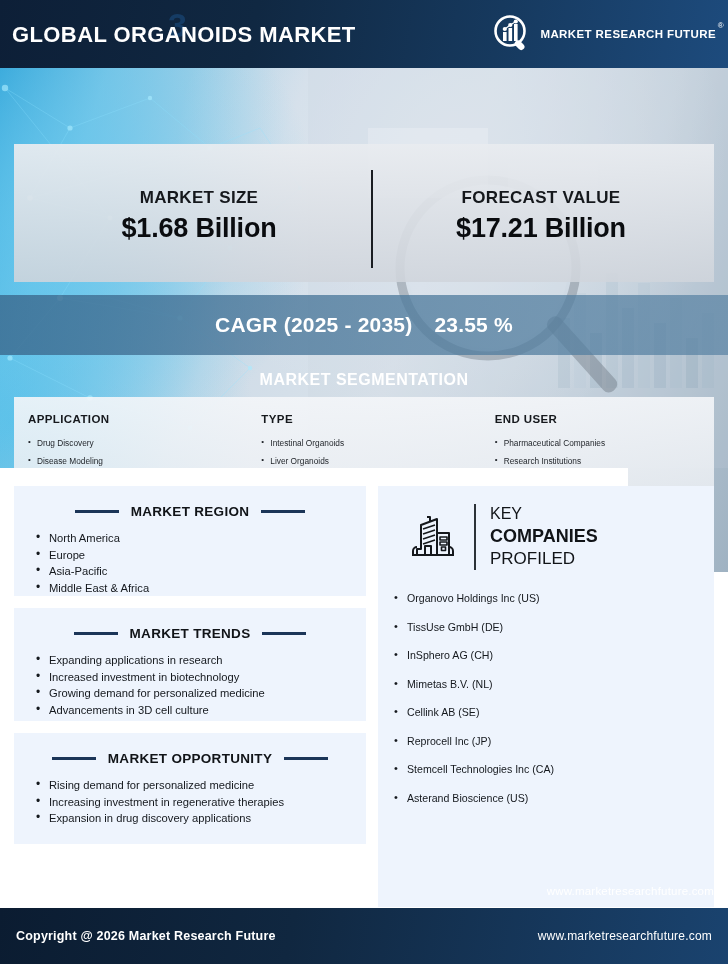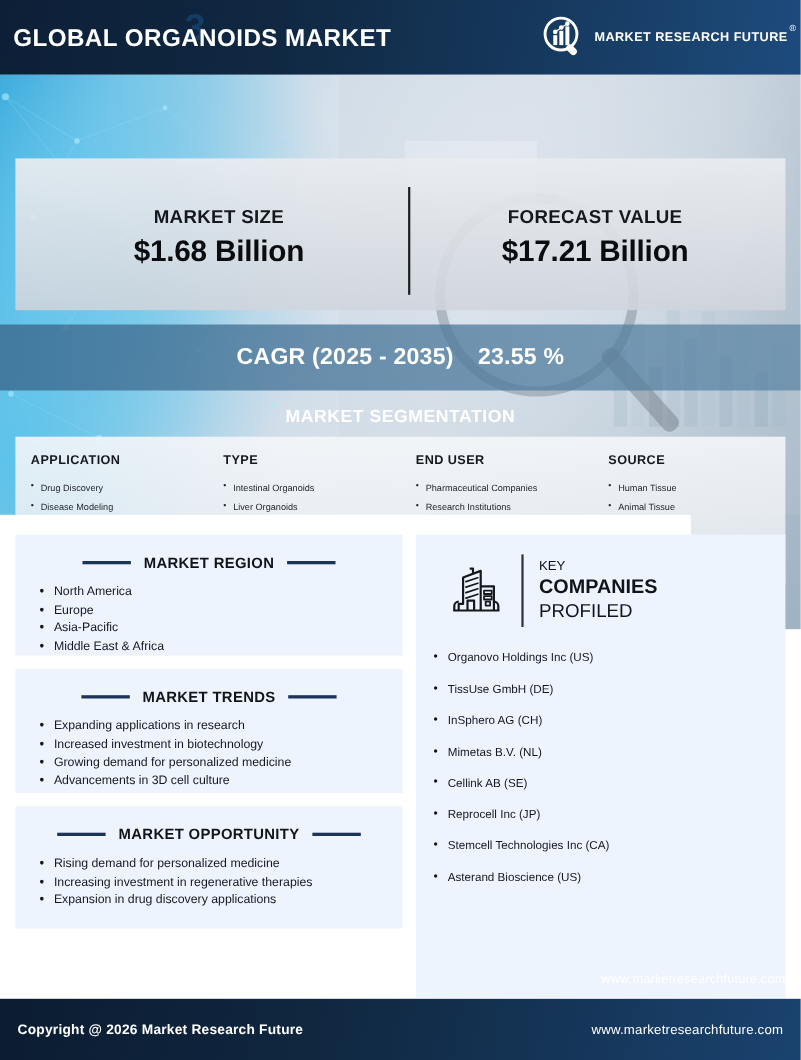--- a/index.html
+++ b/index.html
@@ -146,21 +146,21 @@
 
   
   #card-companies { left:378px; top:18px; width:336px; height:421px; }
   .comp-head {
     display:flex; align-items:center; gap:14px;
     padding:18px 0 0 26px;
   }
   .comp-icon { width:56px; height:56px; flex:none; }
   .comp-vline { width:2px; height:66px; background:#2c3238; }
   .comp-title-block { line-height:1.28; }
-  .ct1 { font-size:12px; color:#111418; }
+  .ct1 { font-size:16px; color:#111418; }
   .ct2 { font-size:18px; color:#111418; font-weight:bold; }
   .ct3 { font-size:17px; color:#111418; }
   .comp-list { list-style:none; margin:22px 0 16px 16px; }
   .comp-list li {
     font-size:10.6px; color:#14181d; margin-bottom:16.5px;
     position:relative; padding-left:13px;
   }
   .comp-list li::before {
     content:"•"; position:absolute; left:0; top:-1px; font-size:11px;
   }
@@ -304,28 +304,20 @@
         <li>Intestinal Organoids</li>
         <li>Liver Organoids</li>
 
       </ul>
     </div>
     <div class="seg-col">
       <div class="seg-col-title">END USER</div>
       <ul class="seg-list">
         <li>Pharmaceutical Companies</li>
         <li>Research Institutions</li>
-
-      </ul>
-    </div>
-    <div class="seg-col">
-      <div class="seg-col-title">SOURCE</div>
-      <ul class="seg-list">
-        <li>Human Tissue</li>
-        <li>Animal Tissue</li>
 
       </ul>
     </div>
   </div>
 </div>
 
 <div class="lower">
 
   <div class="card" id="card-region">
     <div class="card-head">

